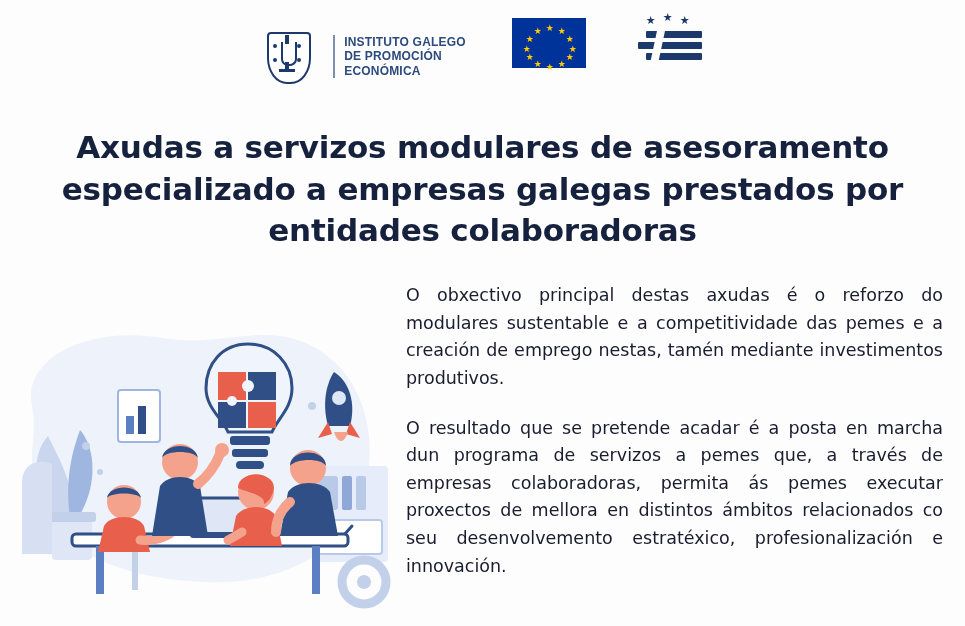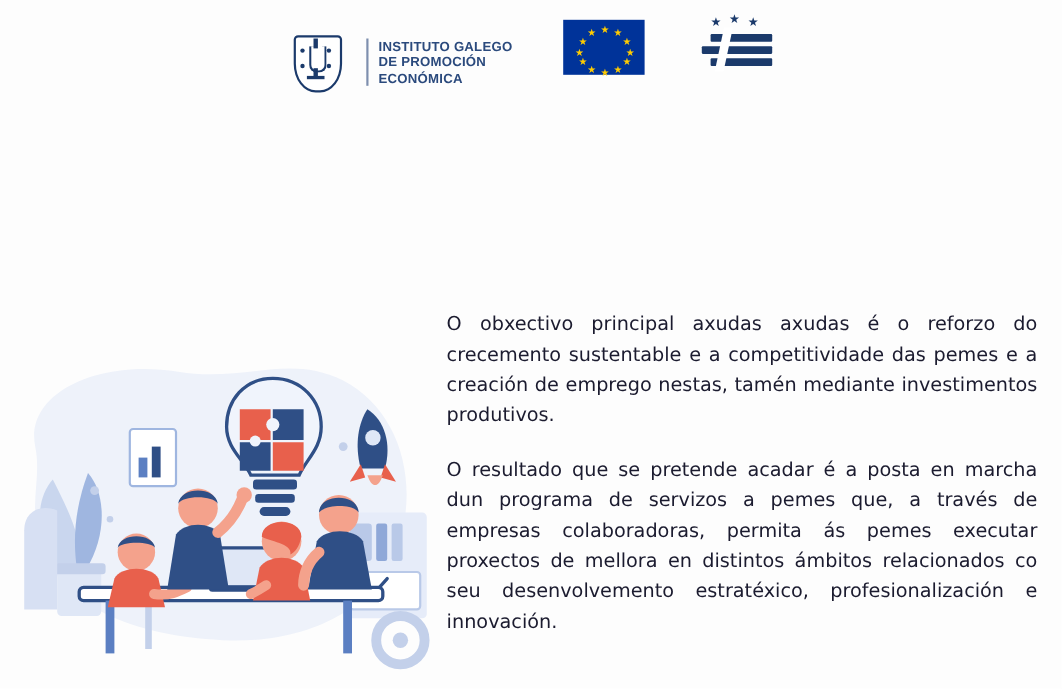--- a/index.html
+++ b/index.html
@@ -275,20 +275,21 @@
         <span class="star s3">★</span>
         <div class="bar b1"></div>
         <div class="bar b2"></div>
         <div class="bar b3"></div>
         <div class="vbar"></div>
       </div>
     </div>
 
   </div>
 
+  <h1 class="title">Axudas a servizos modulares de asesoramento especializado a empresas galegas prestados por entidades colaboradoras</h1>
 
   <div class="illustration">
     <svg viewBox="0 0 385 330" width="385" height="330" aria-hidden="true">
 
       <path d="M20 120 C 10 70, 80 40, 150 52 C 210 62, 250 35, 300 60 C 350 86, 370 150, 350 210 C 330 272, 260 300, 190 296 C 110 292, 40 265, 24 205 C 14 170, 26 150, 20 120 Z" fill="#eef2fa"></path>
 
       <path d="M46 232 C 20 210, 18 170, 36 150 C 50 178, 62 200, 62 232 Z" fill="#c9d6ee"></path>
       <path d="M66 232 C 86 200, 84 162, 68 144 C 56 176, 54 204, 58 232 Z" fill="#9fb6e0"></path>
       <rect x="40" y="230" width="40" height="44" rx="4" fill="#dfe7f6"></rect>
       <rect x="36" y="226" width="48" height="10" rx="3" fill="#c3d0ea"></rect>
@@ -356,17 +357,17 @@
       <circle cx="352" cy="296" r="22" fill="none" stroke="#c3d0ea" stroke-width="9"></circle>
       <circle cx="352" cy="296" r="7" fill="#c3d0ea"></circle>
 
       <circle cx="74" cy="160" r="4" fill="#c3d0ea"></circle>
       <circle cx="88" cy="186" r="3" fill="#c3d0ea"></circle>
       <circle cx="300" cy="120" r="4" fill="#c3d0ea"></circle>
     </svg>
   </div>
 
   <div class="body-col">
-    <p class="para">O obxectivo principal axudas axudas é o reforzo do crecemento sustentable e a competitividade das pemes e a creación de emprego nestas, tamén mediante investimentos produtivos.</p>
+    <p class="para">O obxectivo principal destas axudas é o reforzo do modulares sustentable e a competitividade das pemes e a creación de emprego nestas, tamén mediante investimentos produtivos.</p>
     <p class="para">O resultado que se pretende acadar é a posta en marcha dun programa de servizos a pemes que, a través de empresas colaboradoras, permita ás pemes executar proxectos de mellora en distintos ámbitos relacionados co seu desenvolvemento estratéxico, profesionalización e innovación.</p>
   </div>
 
 </div>
 
 </body></html>

